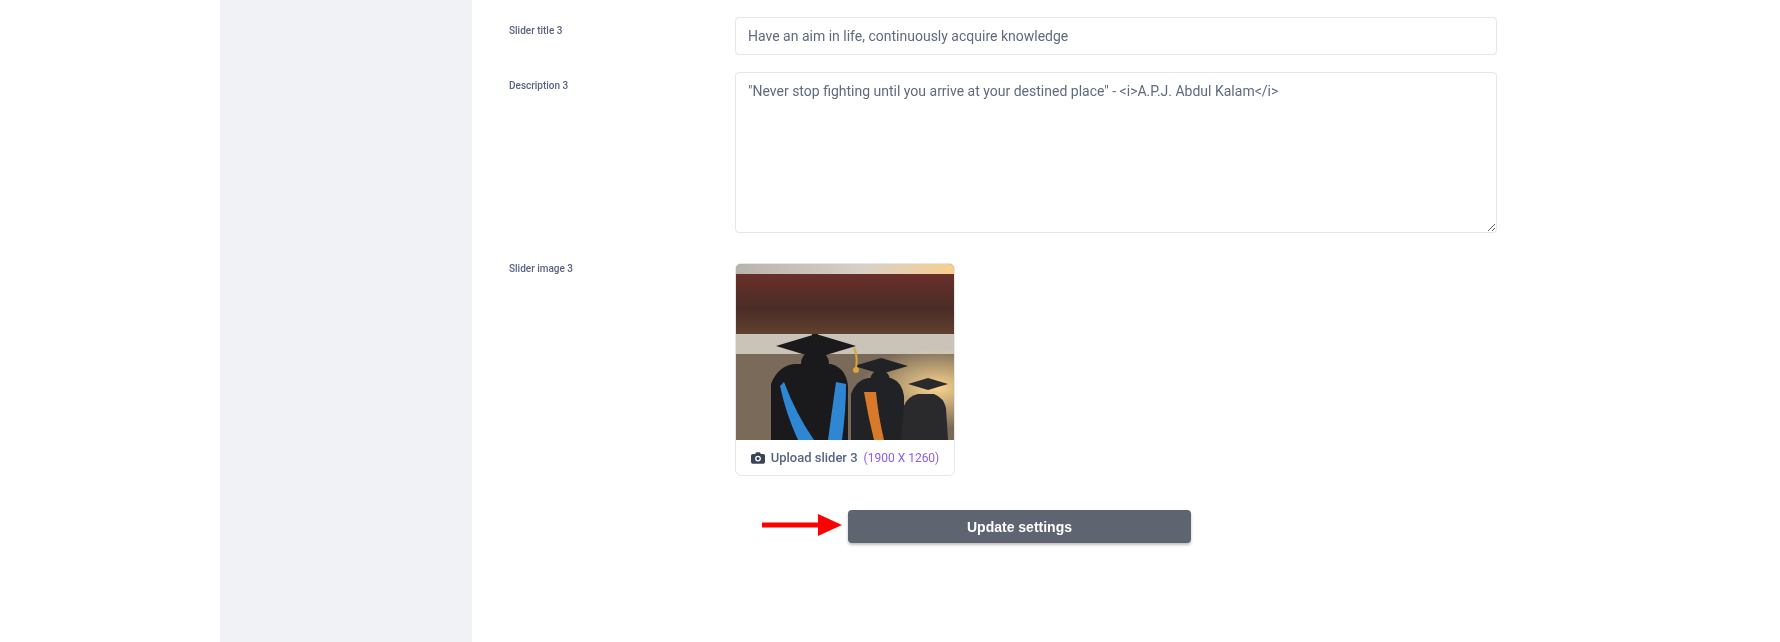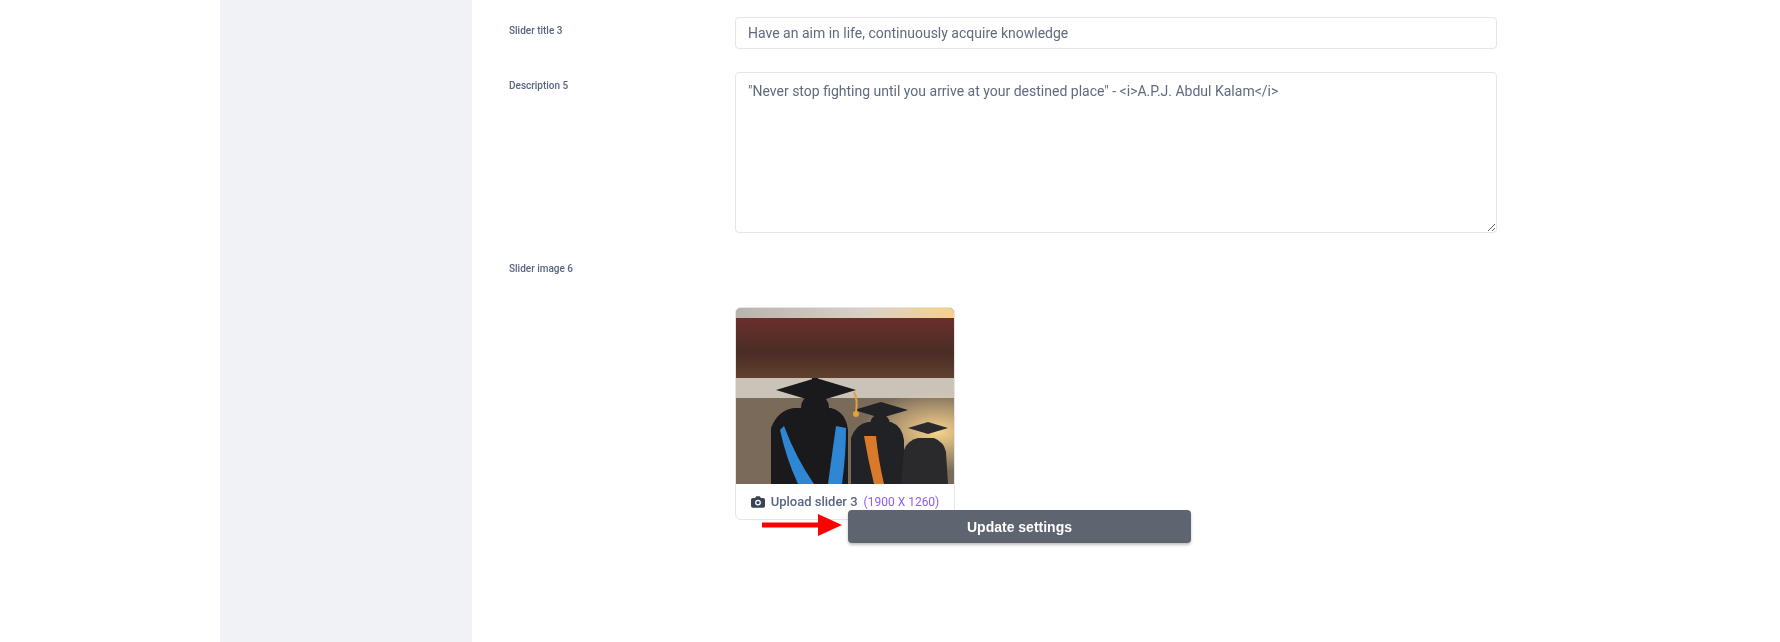--- a/index.html
+++ b/index.html
@@ -52,21 +52,21 @@
       color: #596480;
       font-size: 10px;
       font-weight: 500;
     }
     .form-field {
       flex: 1;
       padding-right: 10px;
     }
     .text-input {
       width: 762px;
-      height: 32px;
+      height: 38px;
       border: 1px solid #e3e6ec;
       border-radius: 4px;
       padding: 6px 12px;
       font-size: 14px;
       color: #5e6b7f;
       outline: none;
       font-family: inherit;
     }
     .textarea-input {
       width: 762px;
@@ -105,21 +105,20 @@
       left: 0;
       top: 263px;
       width: 100%;
     }
     .image-card {
       width: 220px;
       border: 1px solid #e3e6ec;
       border-radius: 6px;
       overflow: hidden;
       background: #fff;
-      margin-top: 44px;
     }
     .image-preview {
       width: 218px;
       height: 176px;
       background: #7a6a5a;
       position: relative;
       overflow: hidden;
     }
     .image-preview svg {
       width: 100%;
@@ -186,28 +185,28 @@
 <div class="card">
 
   <div class="form-row row-title">
     <div class="form-label">Slider title 3</div>
     <div class="form-field">
       <input type="text" class="text-input" value="Have an aim in life, continuously acquire knowledge" style="">
     </div>
   </div>
 
   <div class="form-row row-description">
-    <div class="form-label">Description 5</div>
+    <div class="form-label">Description 3</div>
     <div class="form-field">
       <textarea class="textarea-input" style="">"Never stop fighting until you arrive at your destined place" - &lt;i&gt;A.P.J. Abdul Kalam&lt;/i&gt;</textarea>
     </div>
   </div>
 
   <div class="form-row row-image">
-    <div class="form-label">Slider image 6</div>
+    <div class="form-label">Slider image 3</div>
     <div class="form-field">
       <div class="image-card">
         <div class="image-preview">
           <svg viewBox="0 0 218 176" preserveAspectRatio="none">
             <defs>
               <linearGradient id="sky" x1="0" y1="0" x2="1" y2="0">
                 <stop offset="0" stop-color="#b8b3ad"></stop>
                 <stop offset="0.6" stop-color="#d9d1c6"></stop>
                 <stop offset="1" stop-color="#f7cf8f"></stop>
               </linearGradient>

